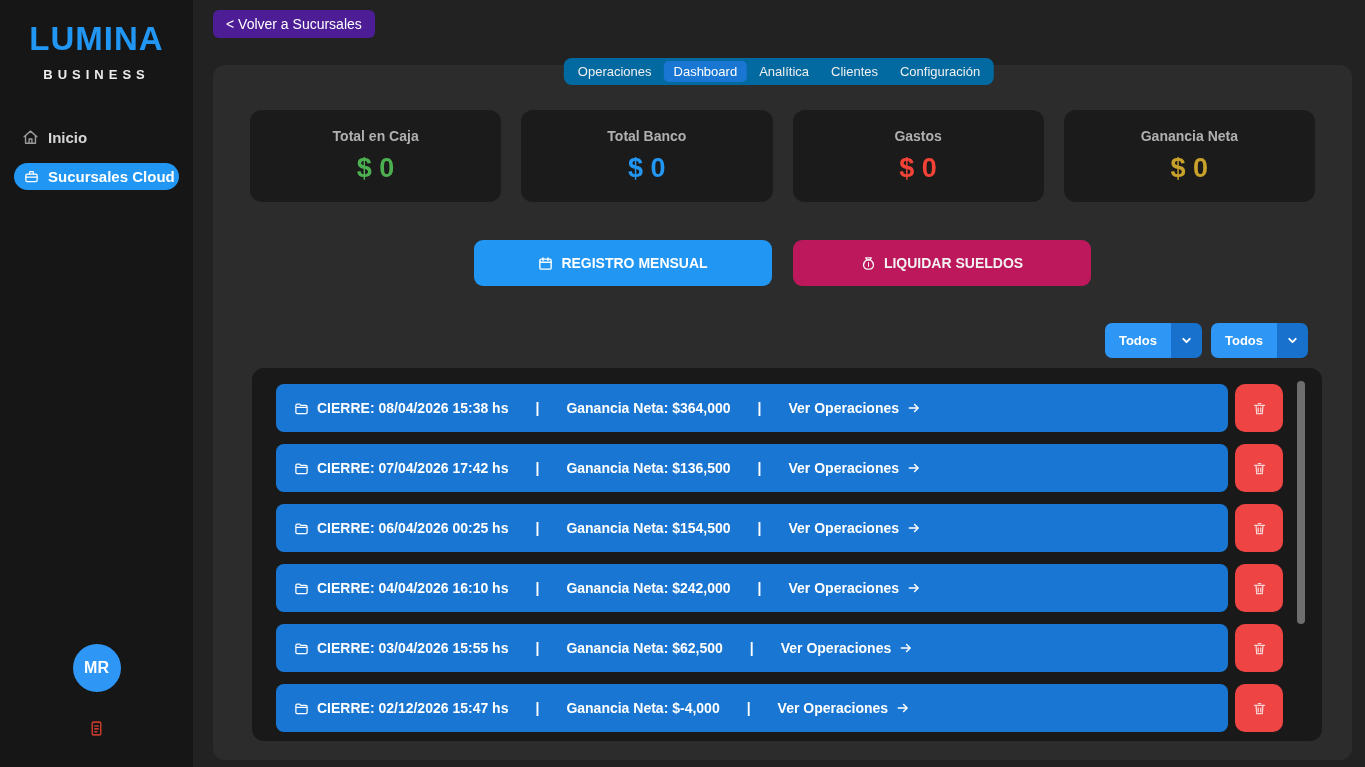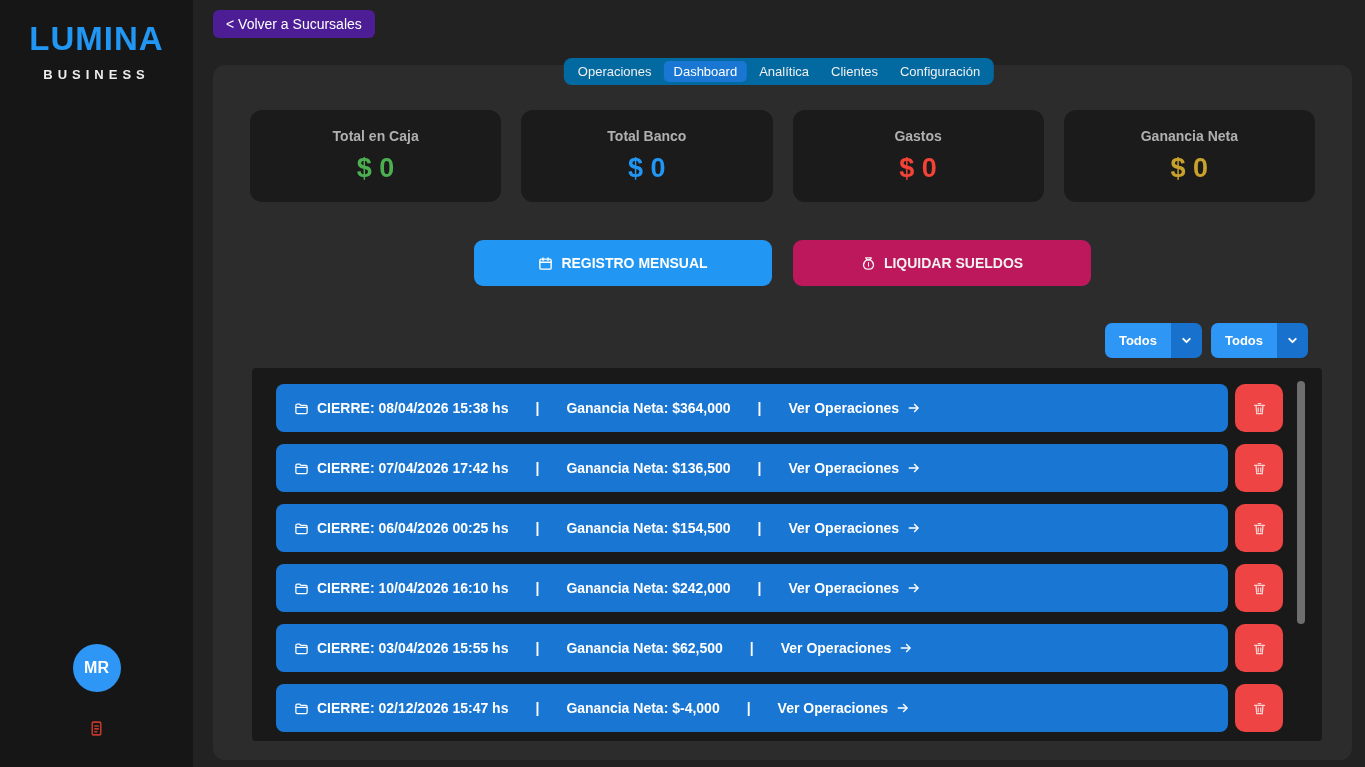--- a/index.html
+++ b/index.html
@@ -101,21 +101,21 @@
     display: flex; align-items: center; padding: 0 14px;
   }
   .dropdown-caret {
     background: #1871cc; color: #ffffff; width: 31px;
     display: flex; align-items: center; justify-content: center;
   }
 
   
   .list {
     margin: 10px 30px 0 39px; height: 373px;
-    background: #191919; border-radius: 4px;
+    background: #191919; border-radius: 12px;
     position: relative; overflow: hidden;
     padding: 16px 39px 0 24px;
   }
   .closure-item { display: flex; gap: 7px; margin-bottom: 12px; }
   .closure-bar {
     flex: 1; height: 48px; background: #1976d2; border-radius: 8px;
     display: flex; align-items: center; gap: 27px; padding-left: 18px;
     color: #ffffff; font-size: 14px; font-weight: bold; cursor: pointer;
   }
   .closure-cierre { display: inline-flex; align-items: center; gap: 8px; }
@@ -133,20 +133,42 @@
   svg { display: block; }
 </style>
 </head>
 <body>
 
 <aside class="sidebar">
   <div class="logo">
     <div class="logo-title">LUMINA</div>
     <div class="logo-subtitle">BUSINESS</div>
   </div>
+  <nav class="nav">
+    <div class="nav-item">
+      <span class="icon">
+        <svg width="17" height="17" viewBox="0 0 24 24" fill="none" stroke="currentColor" stroke-width="2" stroke-linecap="round" stroke-linejoin="round">
+            <path d="M3 11l9-8 9 8"></path>
+            <path d="M5 9.5V20h14V9.5"></path>
+            <path d="M10 20v-6h4v6"></path>
+          </svg>
+      </span>
+      <span>Inicio</span>
+    </div>
+    <div class="nav-item active">
+      <span class="icon">
+        <svg width="15" height="15" viewBox="0 0 24 24" fill="none" stroke="currentColor" stroke-width="2" stroke-linecap="round" stroke-linejoin="round">
+            <rect x="3" y="8" width="18" height="12" rx="2"></rect>
+            <path d="M9 8V5a1 1 0 0 1 1-1h4a1 1 0 0 1 1 1v3"></path>
+            <path d="M3 13h18"></path>
+          </svg>
+      </span>
+      <span>Sucursales Cloud</span>
+    </div>
+  </nav>
   <div class="sidebar-spacer"></div>
   <div class="avatar">
     <span>MR</span>
   </div>
   <span class="logout">
     <svg width="17" height="17" viewBox="0 0 24 24" fill="none" stroke="currentColor" stroke-width="2.2" stroke-linecap="round">
         <rect x="6" y="3" width="12" height="18" rx="1.5"></rect>
         <path d="M9.5 8.5h5M9.5 12.5h5M9.5 16.5h3"></path>
       </svg>
   </span>
@@ -338,21 +360,21 @@
 
   <div class="closure-item">
     <div class="closure-bar">
       <span class="closure-cierre">
         <span class="icon">
           <svg width="15" height="15" viewBox="0 0 24 24" fill="none" stroke="currentColor" stroke-width="2">
                     <path d="M3 7a2 2 0 0 1 2-2h4l2 2h8a2 2 0 0 1 2 2v9a2 2 0 0 1-2 2H5a2 2 0 0 1-2-2z"></path>
                     <path d="M3 10h18"></path>
                   </svg>
         </span>
-        <span class="row-cierre">CIERRE: 10/04/2026 16:10 hs</span>
+        <span class="row-cierre">CIERRE: 04/04/2026 16:10 hs</span>
       </span>
       <span class="closure-sep row-sep1">|</span>
       <span class="row-ganancia">Ganancia Neta: $242,000</span>
       <span class="closure-sep row-sep2">|</span>
       <span class="closure-link">
         <span class="row-link">Ver Operaciones</span>
         <span class="icon">
           <svg width="16" height="14" viewBox="0 0 24 24" fill="none" stroke="currentColor" stroke-width="2.6" stroke-linecap="round" stroke-linejoin="round">
                     <path d="M4 12h14"></path>
                     <path d="M13 6l6 6-6 6"></path>

